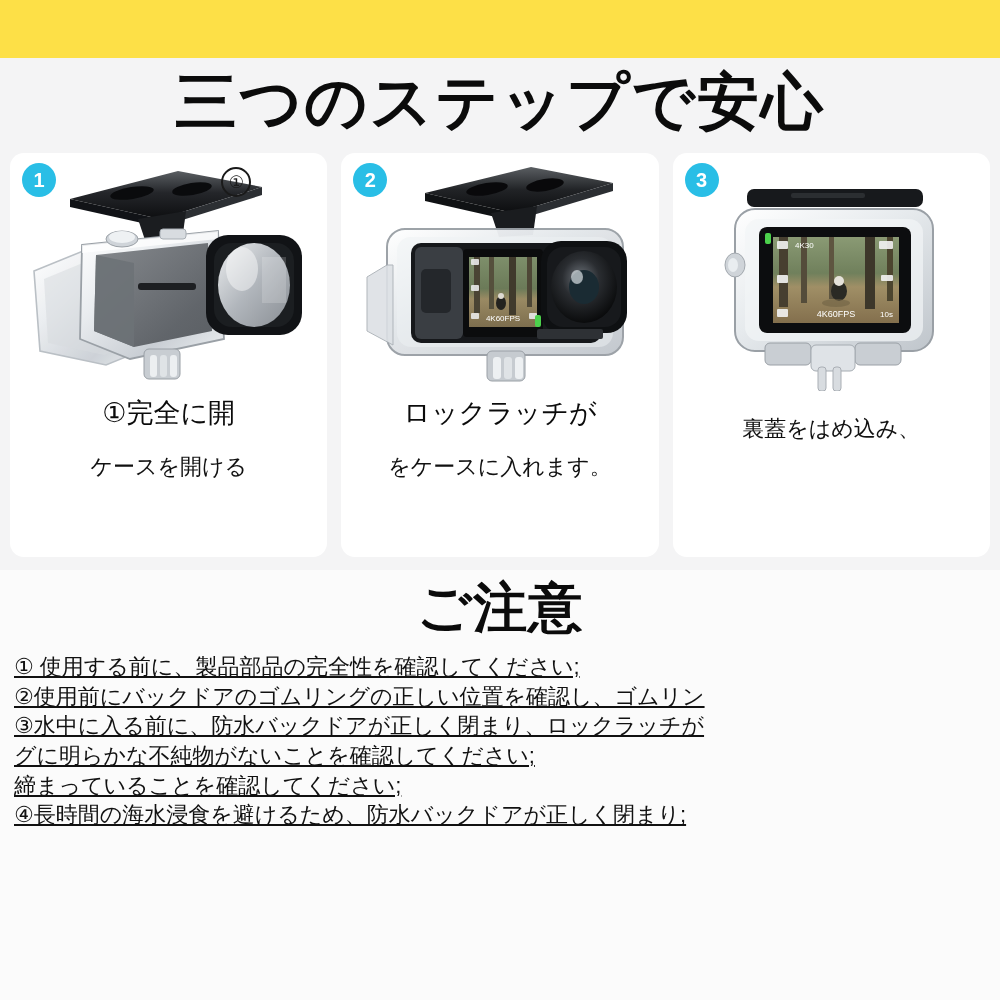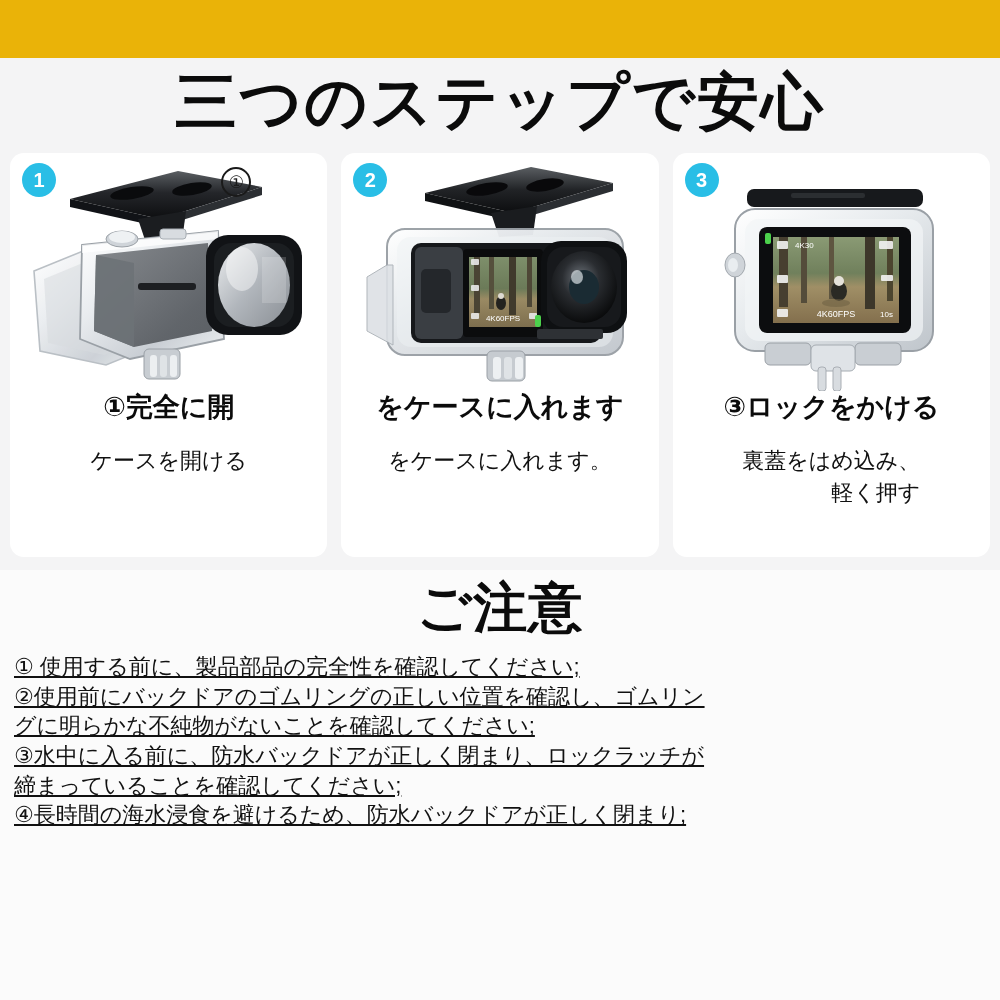--- a/index.html
+++ b/index.html
@@ -9,21 +9,21 @@
     height: 1000px;
     background: #ffffff;
     font-family: "Liberation Sans", "DejaVu Sans", sans-serif;
     overflow: hidden;
   }
 
   #page {
     position: relative;
     width: 1000px;
     height: 1000px;
-    background: #eab308;
+    background: #fde047;
   }
 
   
   .band-grey {
     position: absolute;
     left: 0;
     top: 58px;
     width: 1000px;
     height: 512px;
     background: #f4f4f5;
@@ -107,24 +107,25 @@
     position: relative;
     width: 100%;
     height: 238px;
     overflow: hidden;
   }
 
   .photo svg { display: block; }
 
   .step-heading {
     font-size: 27px;
-    font-weight: bold;
+    font-weight: normal;
     color: #0b0b0b;
     text-align: center;
     line-height: 1.2;
+    margin-top: 6px;
     white-space: nowrap;
   }
 
   .step-body {
     font-size: 22px;
     color: #111111;
     text-align: right;
     line-height: 1.42;
     margin-top: 22px;
     white-space: nowrap;
@@ -334,21 +335,21 @@
 
           <g>
             <rect x="146" y="198" width="38" height="30" rx="5" fill="#c6cbd0" stroke="#9aa0a6"></rect>
             <rect x="152" y="204" width="8" height="22" rx="3" fill="#edf0f2"></rect>
             <rect x="163" y="204" width="8" height="22" rx="3" fill="#dfe3e6"></rect>
             <rect x="174" y="204" width="8" height="22" rx="3" fill="#edf0f2"></rect>
           </g>
         </svg>
       </div>
 
-      <div class="step-heading">をケースに入れます</div>
+      <div class="step-heading">ロックラッチが</div>
       <div class="step-body">
         <div>をケースに入れます。</div>
       </div>
     </div>
 
     <div class="card">
       <div class="badge">3</div>
 
       <div class="photo">
         <svg width="320" height="238" viewBox="0 0 320 238">
@@ -407,34 +408,32 @@
             <rect x="138" y="192" width="44" height="26" rx="5" fill="#dfe3e7" stroke="#a6acb2"></rect>
           </g>
 
           <g>
             <rect x="145" y="214" width="8" height="24" rx="3" fill="#d8dce0" stroke="#a9aeb4"></rect>
             <rect x="160" y="214" width="8" height="24" rx="3" fill="#d8dce0" stroke="#a9aeb4"></rect>
           </g>
         </svg>
       </div>
 
-      <div class="step-heading">③ロックをかける</div>
       <div class="step-body">
         <div>裏蓋をはめ込み、</div>
-        <div>軽く押す</div>
       </div>
     </div>
 
   </div>
 
   <div class="notice">
     <div class="notice-title">ご注意</div>
     <div class="notice-list">
       <div class="notice-line">① 使用する前に、製品部品の完全性を確認してください;</div>
       <div class="notice-line">②使用前にバックドアのゴムリングの正しい位置を確認し、ゴムリン</div>
+      <div class="notice-line">③水中に入る前に、防水バックドアが正しく閉まり、ロックラッチが</div>
       <div class="notice-line">グに明らかな不純物がないことを確認してください;</div>
-      <div class="notice-line">③水中に入る前に、防水バックドアが正しく閉まり、ロックラッチが</div>
       <div class="notice-line">締まっていることを確認してください;</div>
       <div class="notice-line">④長時間の海水浸食を避けるため、防水バックドアが正しく閉まり;</div>
     </div>
   </div>
 
 </div>
 
 </body></html>

